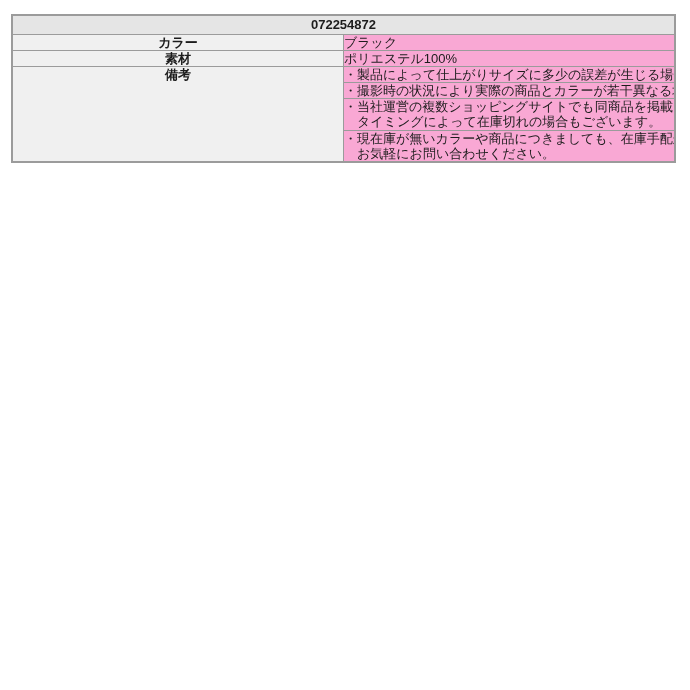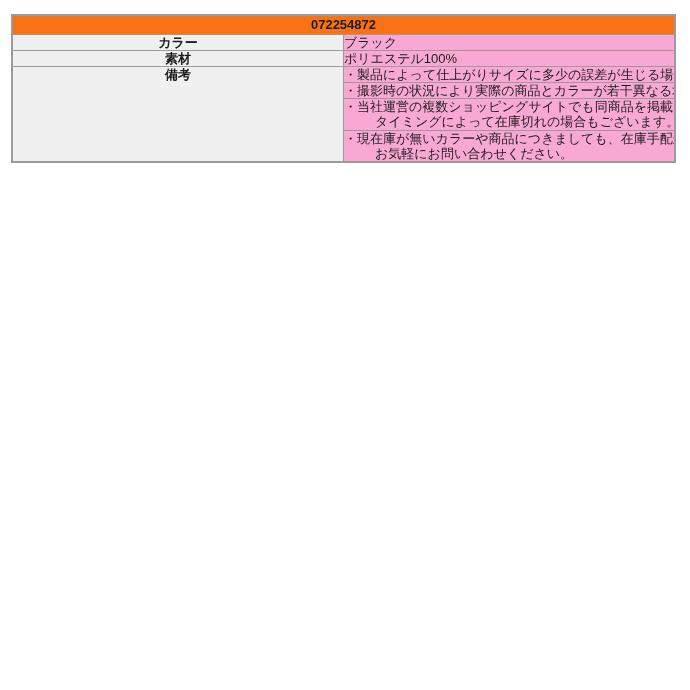--- a/index.html
+++ b/index.html
@@ -22,21 +22,21 @@
     border: 2px solid #9b9b9b;
   }
   .spec-table td {
     border: 1px solid #9b9b9b;
     font-size: 13px;
     line-height: 15px;
     padding: 0;
     overflow: hidden;
   }
   .header-cell {
-    background: #f97316;
+    background: #e5e5e5;
     text-align: center;
     font-weight: bold;
     font-size: 14px;
     height: 19px;
     line-height: 17px;
   }
   .label-cell {
     width: 112px;
     background: #f0f0f0;
     text-align: center;
@@ -46,21 +46,21 @@
   }
   .value-cell {
     background: #f9a8d4;
     padding: 1px 4px 1px 9px;
     vertical-align: top;
   }
   .row-simple { height: 15px; }
   .row-note-single { height: 16px; padding-left: 12px; }
   .row-note-double { height: 32px; }
   .note-line { white-space: nowrap; }
-  .note-line.cont { padding-left: 13px; margin-left: 18px; }
+  .note-line.cont { padding-left: 13px; }
 </style>
 </head>
 <body>
 
 <table class="spec-table">
   <tbody>
     <tr>
       <td class="header-cell" colspan="2">072254872</td>
     </tr>
     <tr class="row-simple">

